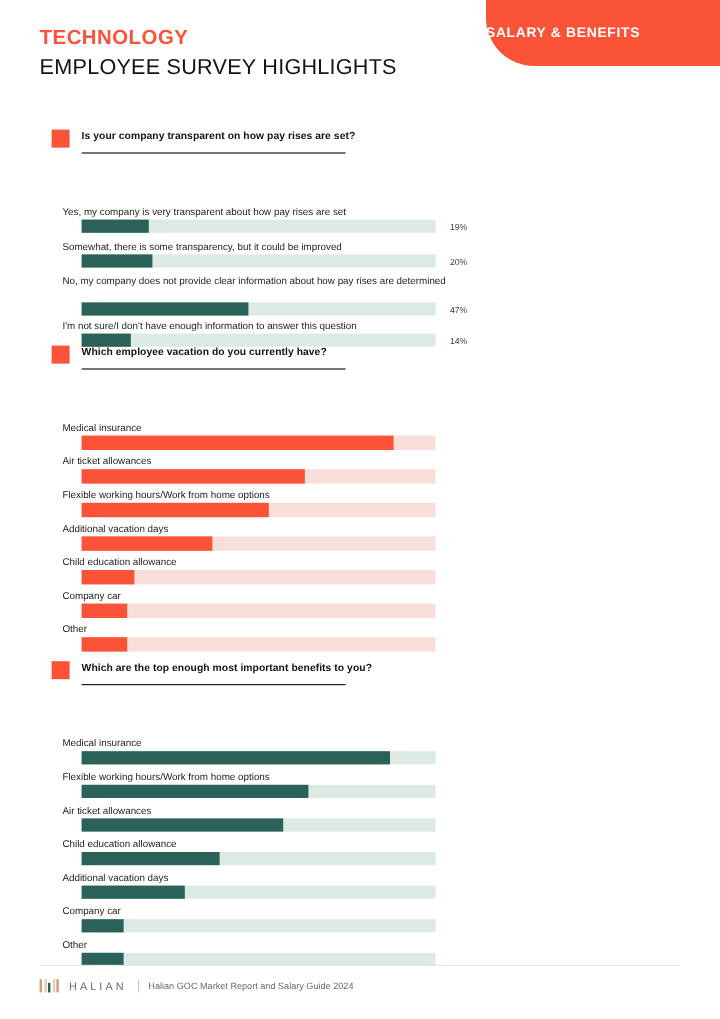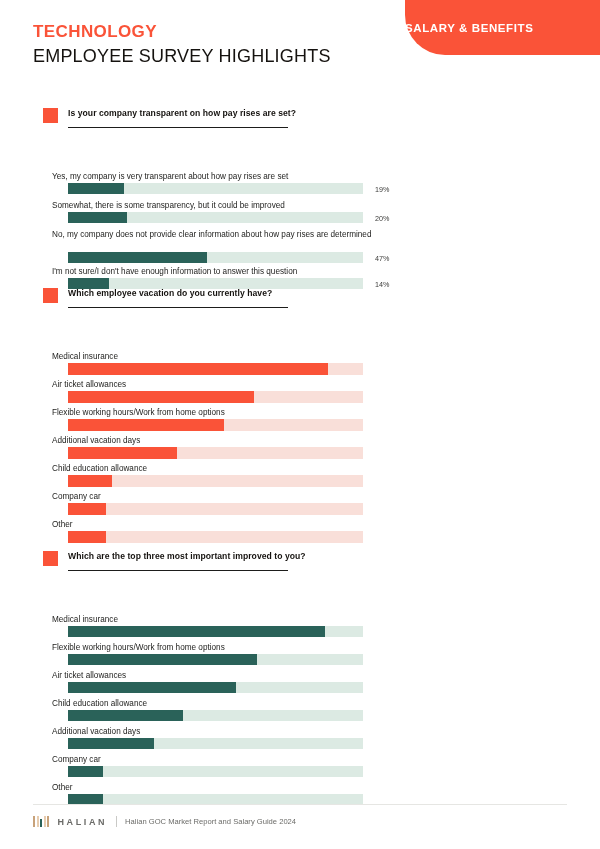--- a/index.html
+++ b/index.html
@@ -72,21 +72,21 @@
   .orange .fill { background:#FA5338; }
 
   
   .footer{
     position:absolute; left:33px; bottom:22px;
     display:flex; align-items:center;
   }
   .logo-mark{ display:flex; align-items:flex-end; height:11px; margin-right:7px; }
   .logo-mark i{ display:block; width:2px; margin-right:1.5px; }
   .logo-word{
-    font-size:9px; letter-spacing:2.6px; color:#6b6b68; font-weight:bold;
+    font-size:9px; letter-spacing:2.6px; color:#6b6b68; font-weight:normal;
   }
   .logo-sep{
     display:inline-block; width:1px; height:11px; background:#c9c9c6;
     margin:0 8px 0 9px;
   }
   .footer-text{ font-size:7.6px; color:#6b6b68; }
   .footer-rule{
     position:absolute; left:33px; bottom:44px; width:534px; height:1px;
     background:#e6e6e3;
   }
@@ -188,21 +188,21 @@
             <div class="row-label" style="position: absolute; top: 201px; left: 0px; width: 600px;">Other</div>
             <div class="track" style="position: absolute; top: 213px;">
               <div class="fill" style="width: 13%;"></div>
             </div>
           </div>
         </div>
       </div>
       <div class="section teal" style="top: 551px;">
         <div class="q-head">
           <div class="q-marker"></div>
-          <div class="q-title">Which are the top three most important improved to you?</div>
+          <div class="q-title">Which are the top enough most important benefits to you?</div>
           <div class="q-rule"></div>
         </div>
         <div class="rows">
           <div class="row">
             <div class="row-label" style="position: absolute; top: 33px; left: 0px; width: 600px;">Medical insurance</div>
             <div class="track" style="position: absolute; top: 45px;">
               <div class="fill" style="width: 87%;"></div>
             </div>
           </div>
           <div class="row">

